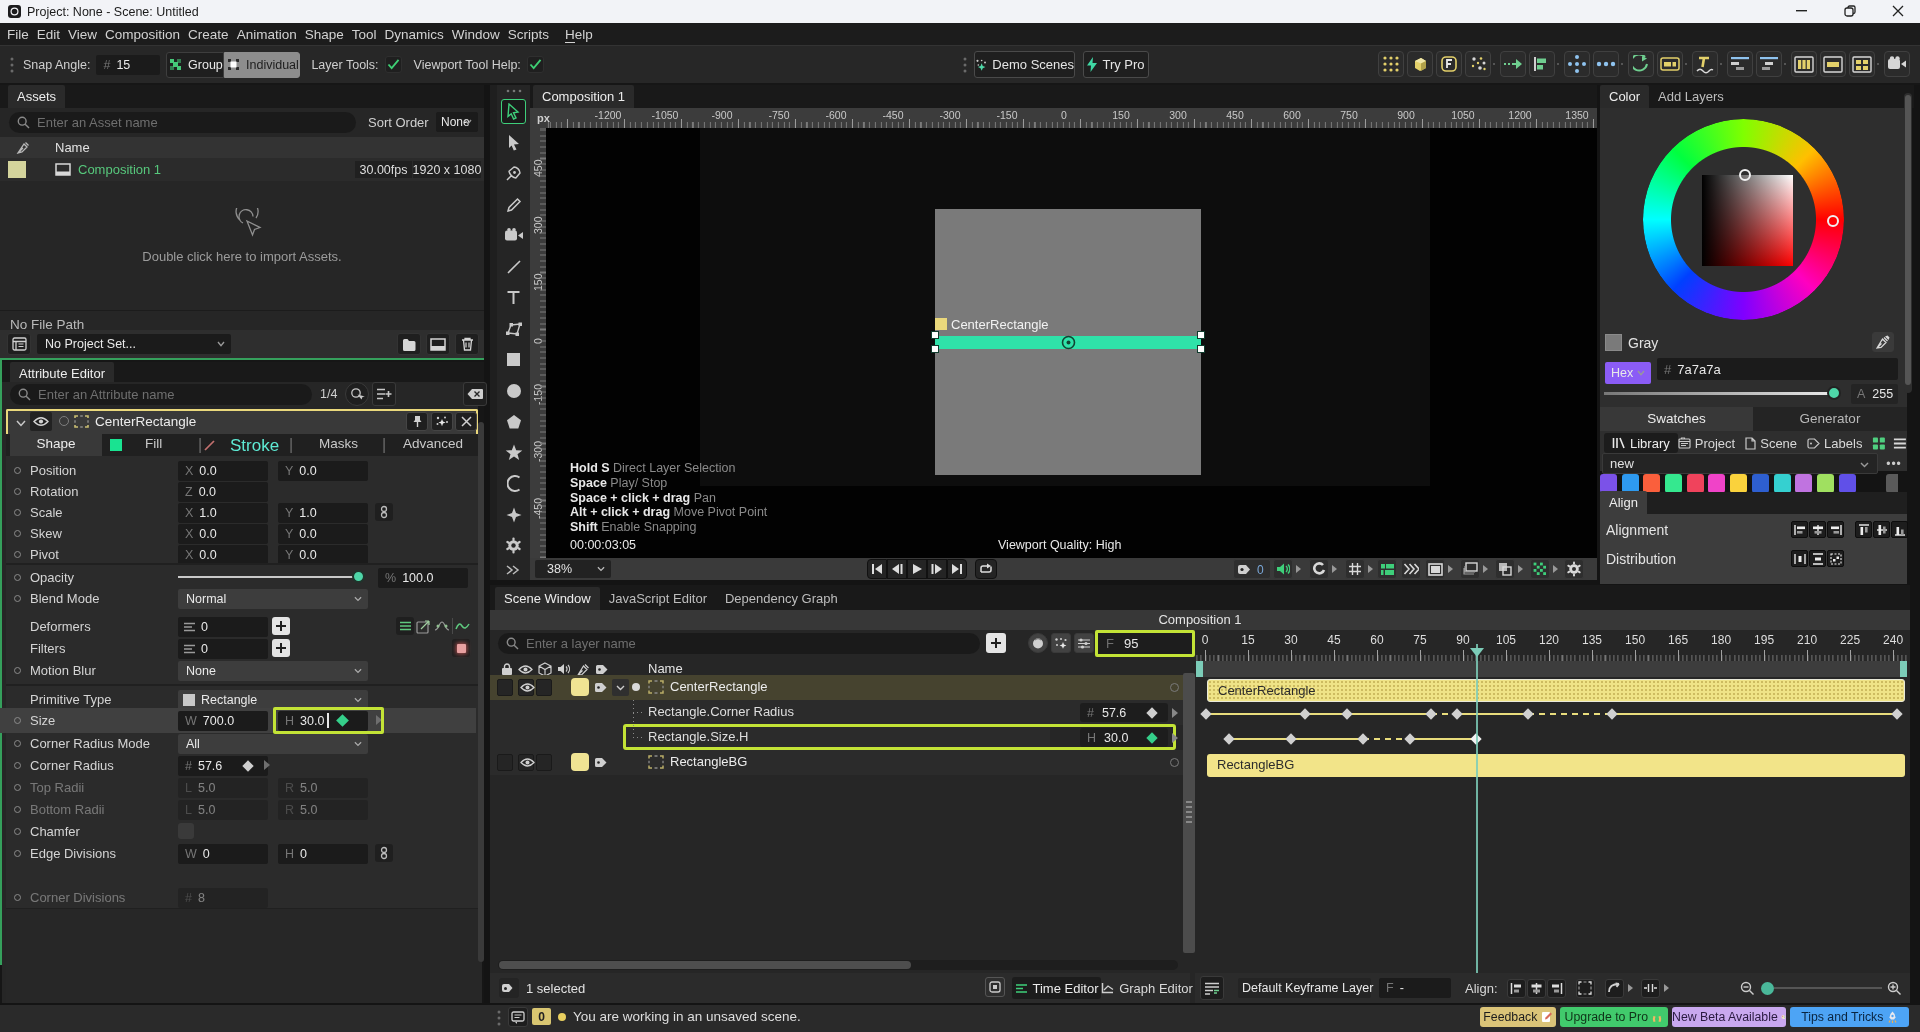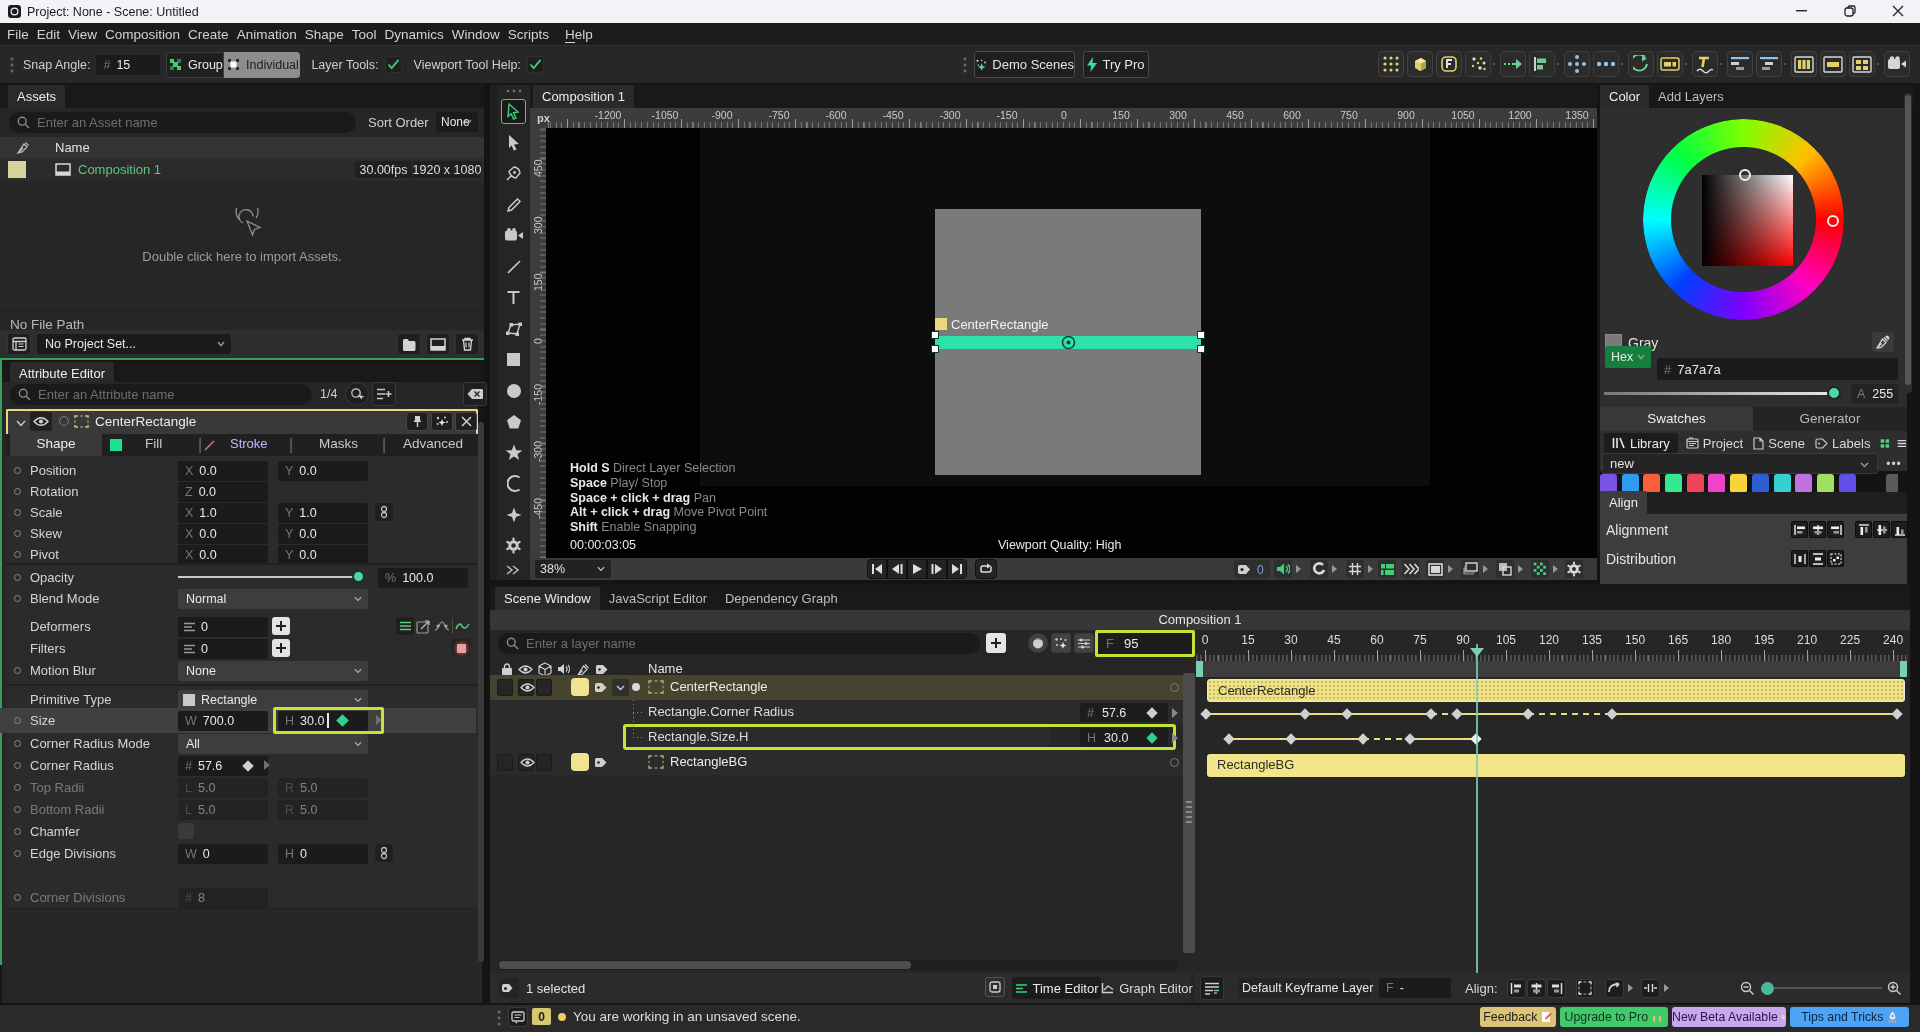--- a/index.html
+++ b/index.html
@@ -474,21 +474,21 @@
       </div>
 
       <div class="abs" style="left:4px;top:52px;width:472px;height:22px;background:#202020">
         <div class="abs" style="left:4px;top:0;width:92px;height:22px;background:#393939;color:#ececec;font-size:13.5px;text-align:center;padding-top:2px">Shape</div>
         <div class="abs" style="left:104px;top:5px;width:12px;height:12px;background:#19e391"></div>
         <span class="abs" style="left:139px;top:2px;color:#c9c9c9;font-size:13.5px">Fill</span>
         <span class="abs" style="left:192px;top:2px;color:#6b6b6b">|</span>
         <svg class="abs" style="left:197px;top:5px" width="13" height="13" viewBox="0 0 13 13">
             <path d="M2 11 L11 2" stroke="#c2706e" stroke-width="1.7"></path>
           </svg>
-        <span class="abs" style="left:224px;top:2px;color:#c4b5fd;font-size:13px">Stroke</span>
+        <span class="abs" style="left:224px;top:2px;color:#5eead4;font-size:17px">Stroke</span>
         <span class="abs" style="left:283px;top:2px;color:#6b6b6b">|</span>
         <span class="abs" style="left:313px;top:2px;color:#c9c9c9;font-size:13.5px">Masks</span>
         <span class="abs" style="left:376px;top:2px;color:#6b6b6b">|</span>
         <span class="abs" style="left:397px;top:2px;color:#c9c9c9;font-size:13.5px">Advanced</span>
       </div>
       <div id="attrows" class="abs" style="left:4px;top:74px;width:472px;height:540px;background:#2b2b2b">
           <div class="arow" style="top:4px">
             <div class="kf"></div>
             <span class="lbl">Position</span>
             <div class="inp abs" style="left:172px;width:90px;top:1px"><span class="pfx">X</span>0.0</div>
@@ -852,21 +852,21 @@
       <div><b style="color:#e8e8e8">Space + click + drag </b>Pan</div>
       <div><b style="color:#e8e8e8">Alt + click + drag </b>Move Pivot Point</div>
       <div><b style="color:#e8e8e8">Shift </b>Enable Snapping</div>
     </div>
     <div class="abs" style="left:24px;top:410px;font-size:12.5px;color:#e8e8e8">00:00:03:05</div>
     <div class="abs" style="left:452px;top:410px;font-size:12.5px;color:#e8e8e8">Viewport Quality: High</div>
   </div>
 
   <div class="abs" style="left:40px;top:473px;width:1067px;height:22px;background:#3a3a3a">
     <div class="abs row" style="left:5px;top:2px;width:76px;height:18px;background:#222;border-radius:2px;color:#e2e2e2;font-size:12.5px">
-        <span style="margin-left:5px">38%</span>
+        <span style="margin-left:12px">38%</span>
         <svg class="caret" width="9" height="6" viewBox="0 0 9 6">
           <path d="M1 1 L4.5 4.6 L8 1" fill="none" stroke="#bbb" stroke-width="1.4"></path>
         </svg>
       </div>
     <div id="playbtns" class="abs row" style="left:337px;top:1px">
         <div style="width:20px;height:20px;background:#242424;border:1px solid #111;border-radius:4px 0 0 4px;display:flex;align-items:center;justify-content:center">
           <svg width="12" height="12" viewBox="0 0 12 12">
             <rect x="1" y="1" width="2" height="10" fill="#ddd"></rect>
             <path d="M11 1 V11 L4 6 Z" fill="#ddd"></path>
           </svg>
@@ -1382,21 +1382,21 @@
 
     <div class="abs" style="left:5px;top:226px;width:17px;height:17px;background:#7a7a7a;border:1px solid #8a8a8a"></div>
     <span class="abs" style="left:28px;top:227px;color:#e2e2e2;font-size:14px">Gray</span>
     <div class="vbtn abs" style="left:272px;top:224px;width:22px;height:20px;background:#3a3a3a">
         <svg width="14" height="14" viewBox="0 0 14 14">
           <path d="M1 13 L5.5 8.5 M8 2.5 L11.5 6 M6.5 4 L10 7.5 L5 12.5 L1 13 Z" stroke="#d8d8d8" stroke-width="1.3" fill="none"></path>
           <path d="M9 1.5 L12.5 5 L13.5 2.5 L11.5 0.5 Z" fill="#d8d8d8"></path>
         </svg>
       </div>
 
-    <div class="drop abs" style="left:5px;top:238px;width:46px;height:22px;background:#15803d">
+    <div class="drop abs" style="left:5px;top:254px;width:46px;height:22px;background:#8b5cf6">
         <span style="margin-left:6px">Hex</span>
         <svg class="caret" width="8" height="6" viewBox="0 0 8 6">
           <path d="M1 1 L4 4.6 L7 1" fill="none" stroke="#999" stroke-width="1.4"></path>
         </svg>
       </div>
     <div class="inp abs" style="left:57px;top:250px;width:241px;height:22px;font-size:13px"><span class="pfx">#</span>7a7a7a</div>
 
     <div class="abs" style="left:4px;top:284px;width:226px;height:3px;background:linear-gradient(90deg,#777,#e8e8e8)"></div>
     <div class="abs" style="left:227px;top:278px;width:14px;height:14px;border-radius:50%;background:#4ed6a8;border:2px solid #222"></div>
     <div class="abs row" style="left:251px;top:276px;width:47px;height:20px;background:#242424;border-radius:2px;font-size:12.5px">
@@ -1409,21 +1409,21 @@
       <div class="abs" style="left:153px;top:0;width:154px;height:24px;color:#b9b9b9;font-size:13.5px;text-align:center;line-height:24px">Generator</div>
     </div>
 
     <div class="abs row" style="left:0;top:323px;width:307px;height:24px;background:#2e2e2e;font-size:13px;color:#d8d8d8">
       <div class="row" style="margin-left:4px;background:#1c1c1c;border-radius:3px;height:20px;padding:0 8px">
           <svg width="13" height="12" viewBox="0 0 13 12">
             <path d="M1.5 1 V11 M5 1 V11 M8 1 L12 11" stroke="#e8e8e8" stroke-width="1.6"></path>
           </svg>
           <span style="margin-left:5px;color:#ececec">Library</span>
         </div>
-      <div class="row" style="margin-left:8px">
+      <div class="row" style="margin-left:0">
           <svg width="13" height="12" viewBox="0 0 13 12">
             <rect x="1" y="2" width="11" height="9" rx="1" fill="none" stroke="#c9c9c9" stroke-width="1.2"></rect>
             <path d="M1 4.5 h11 M3.5 2 V1 h3 v1" stroke="#c9c9c9" stroke-width="1.2" fill="none"></path>
             <path d="M3 6.5 h7 M3 8.5 h5" stroke="#c9c9c9" stroke-width="1"></path>
           </svg>
           <span style="margin-left:4px">Project</span>
         </div>
       <div class="row" style="margin-left:10px">
           <svg width="11" height="13" viewBox="0 0 11 13">
             <path d="M1 1 H7 L10 4 V12 H1 Z M7 1 V4 H10" fill="none" stroke="#c9c9c9" stroke-width="1.2"></path>

